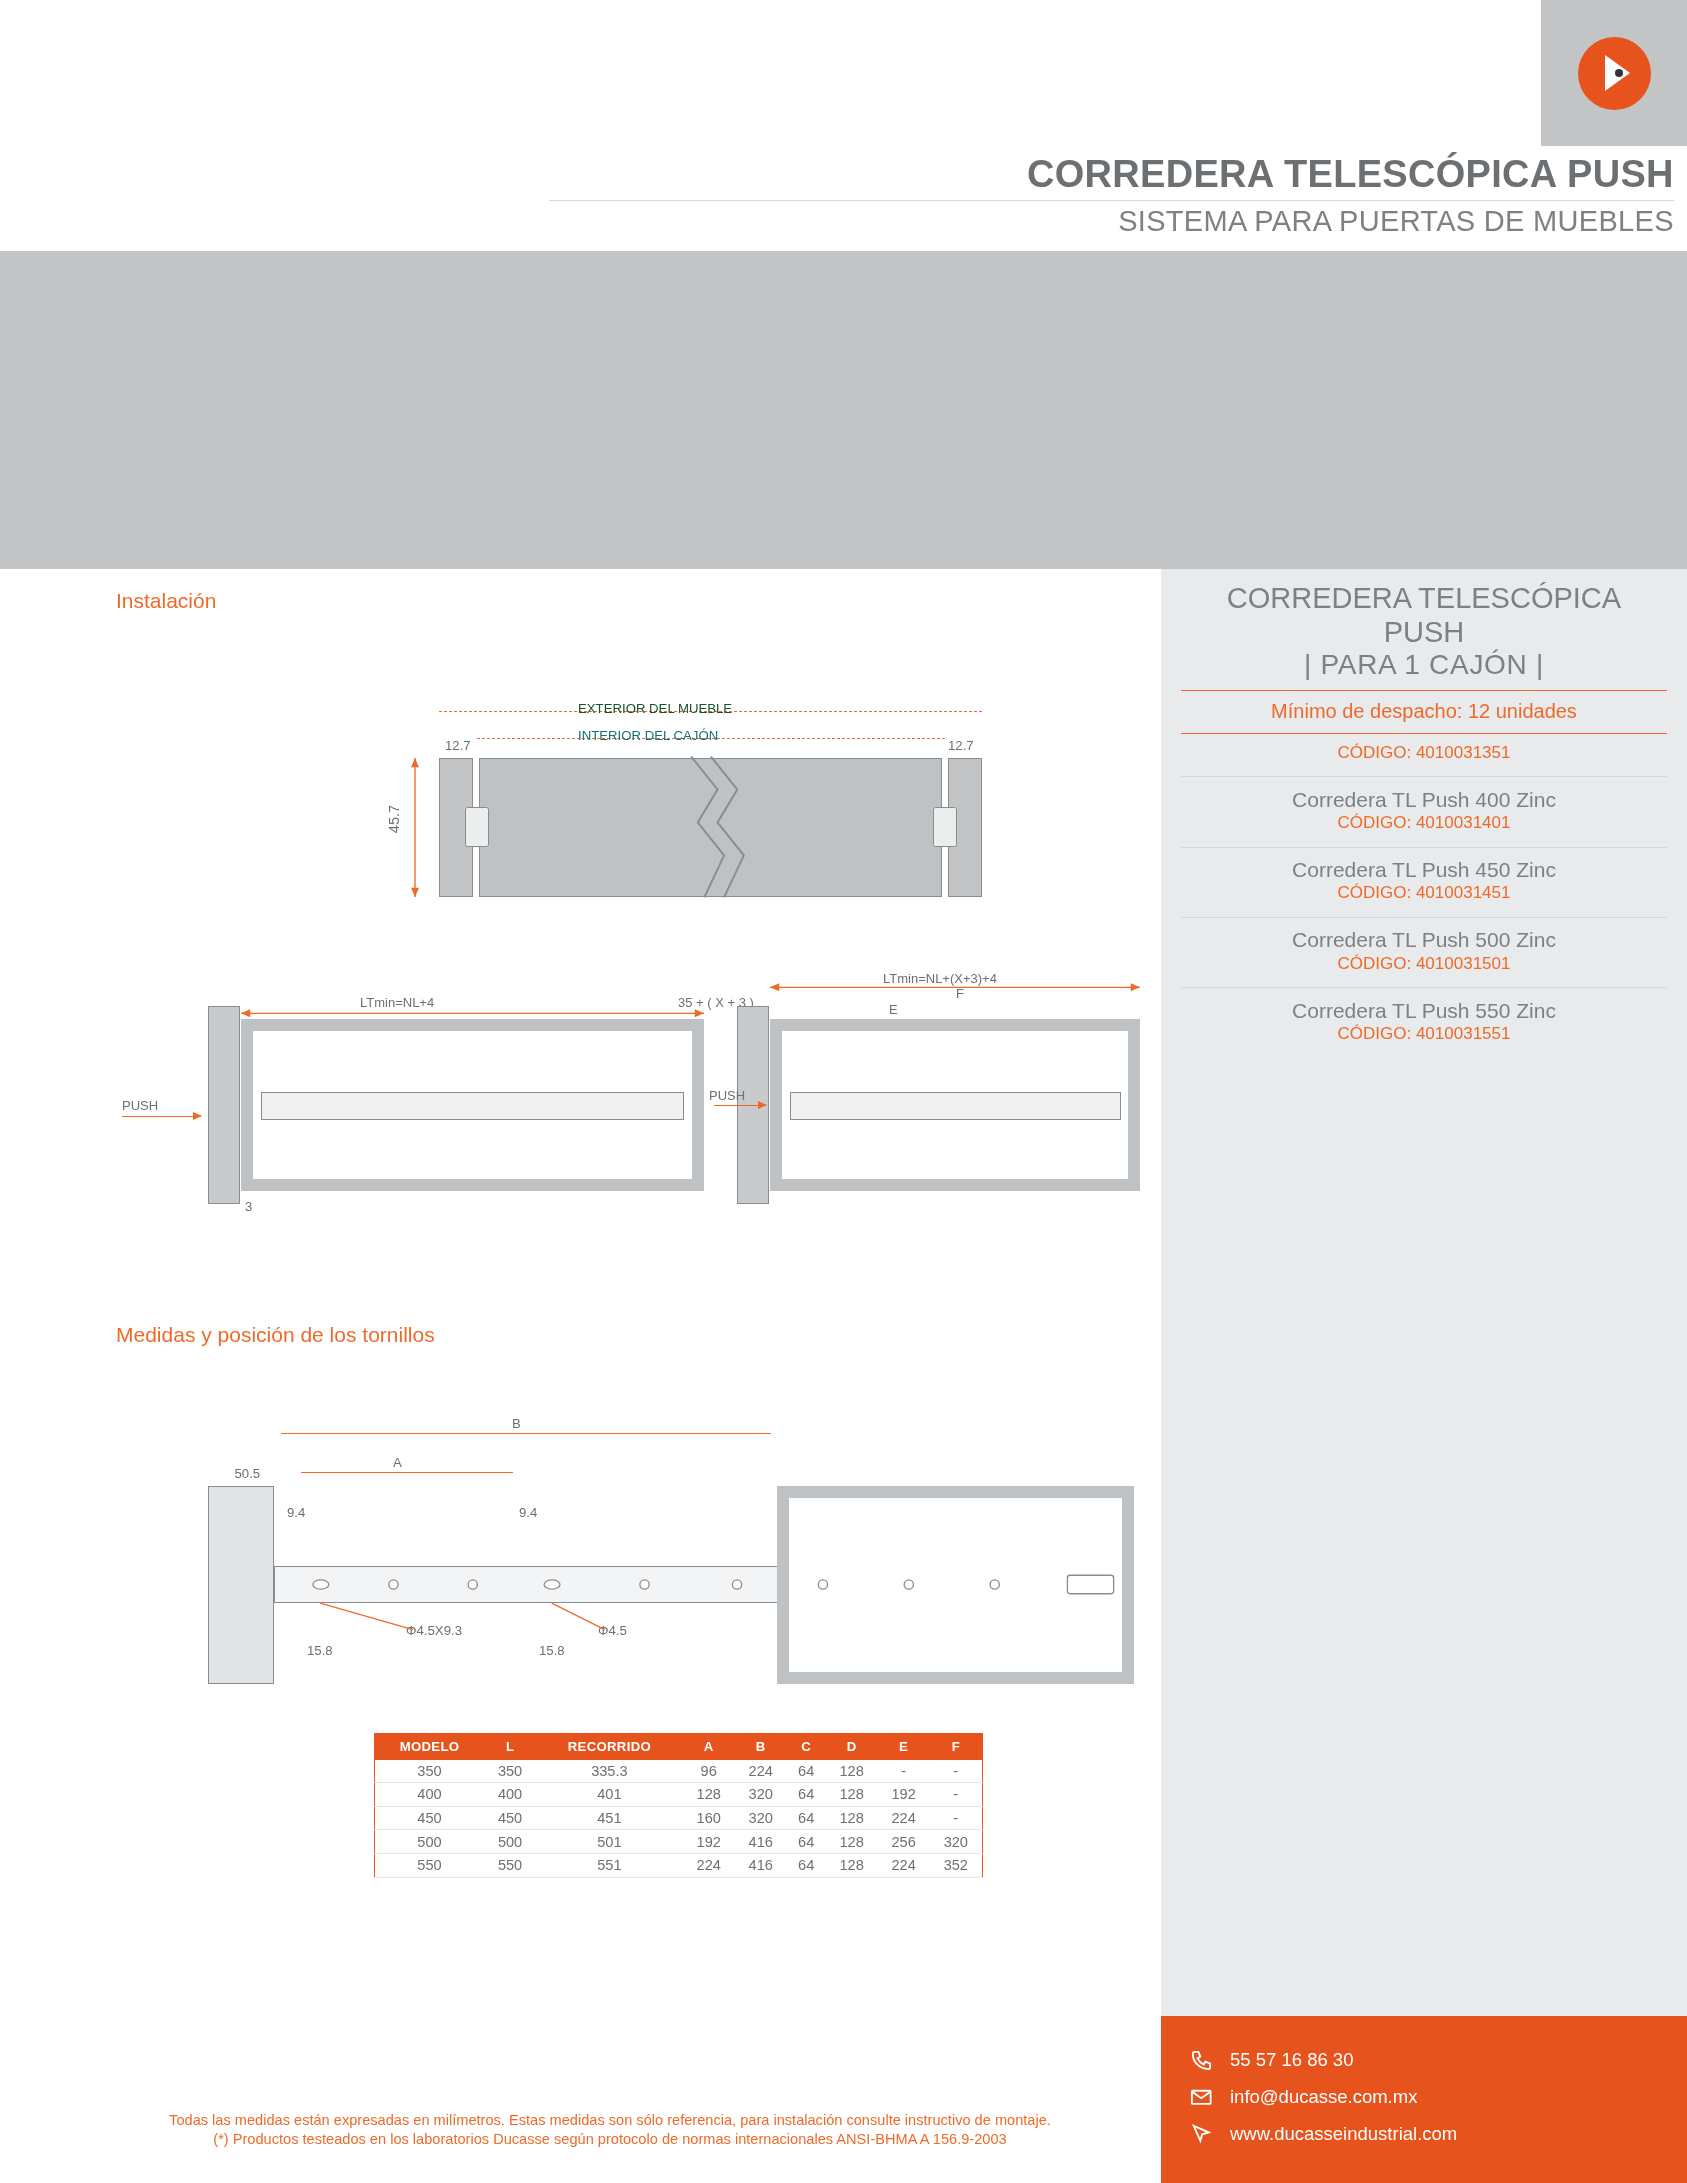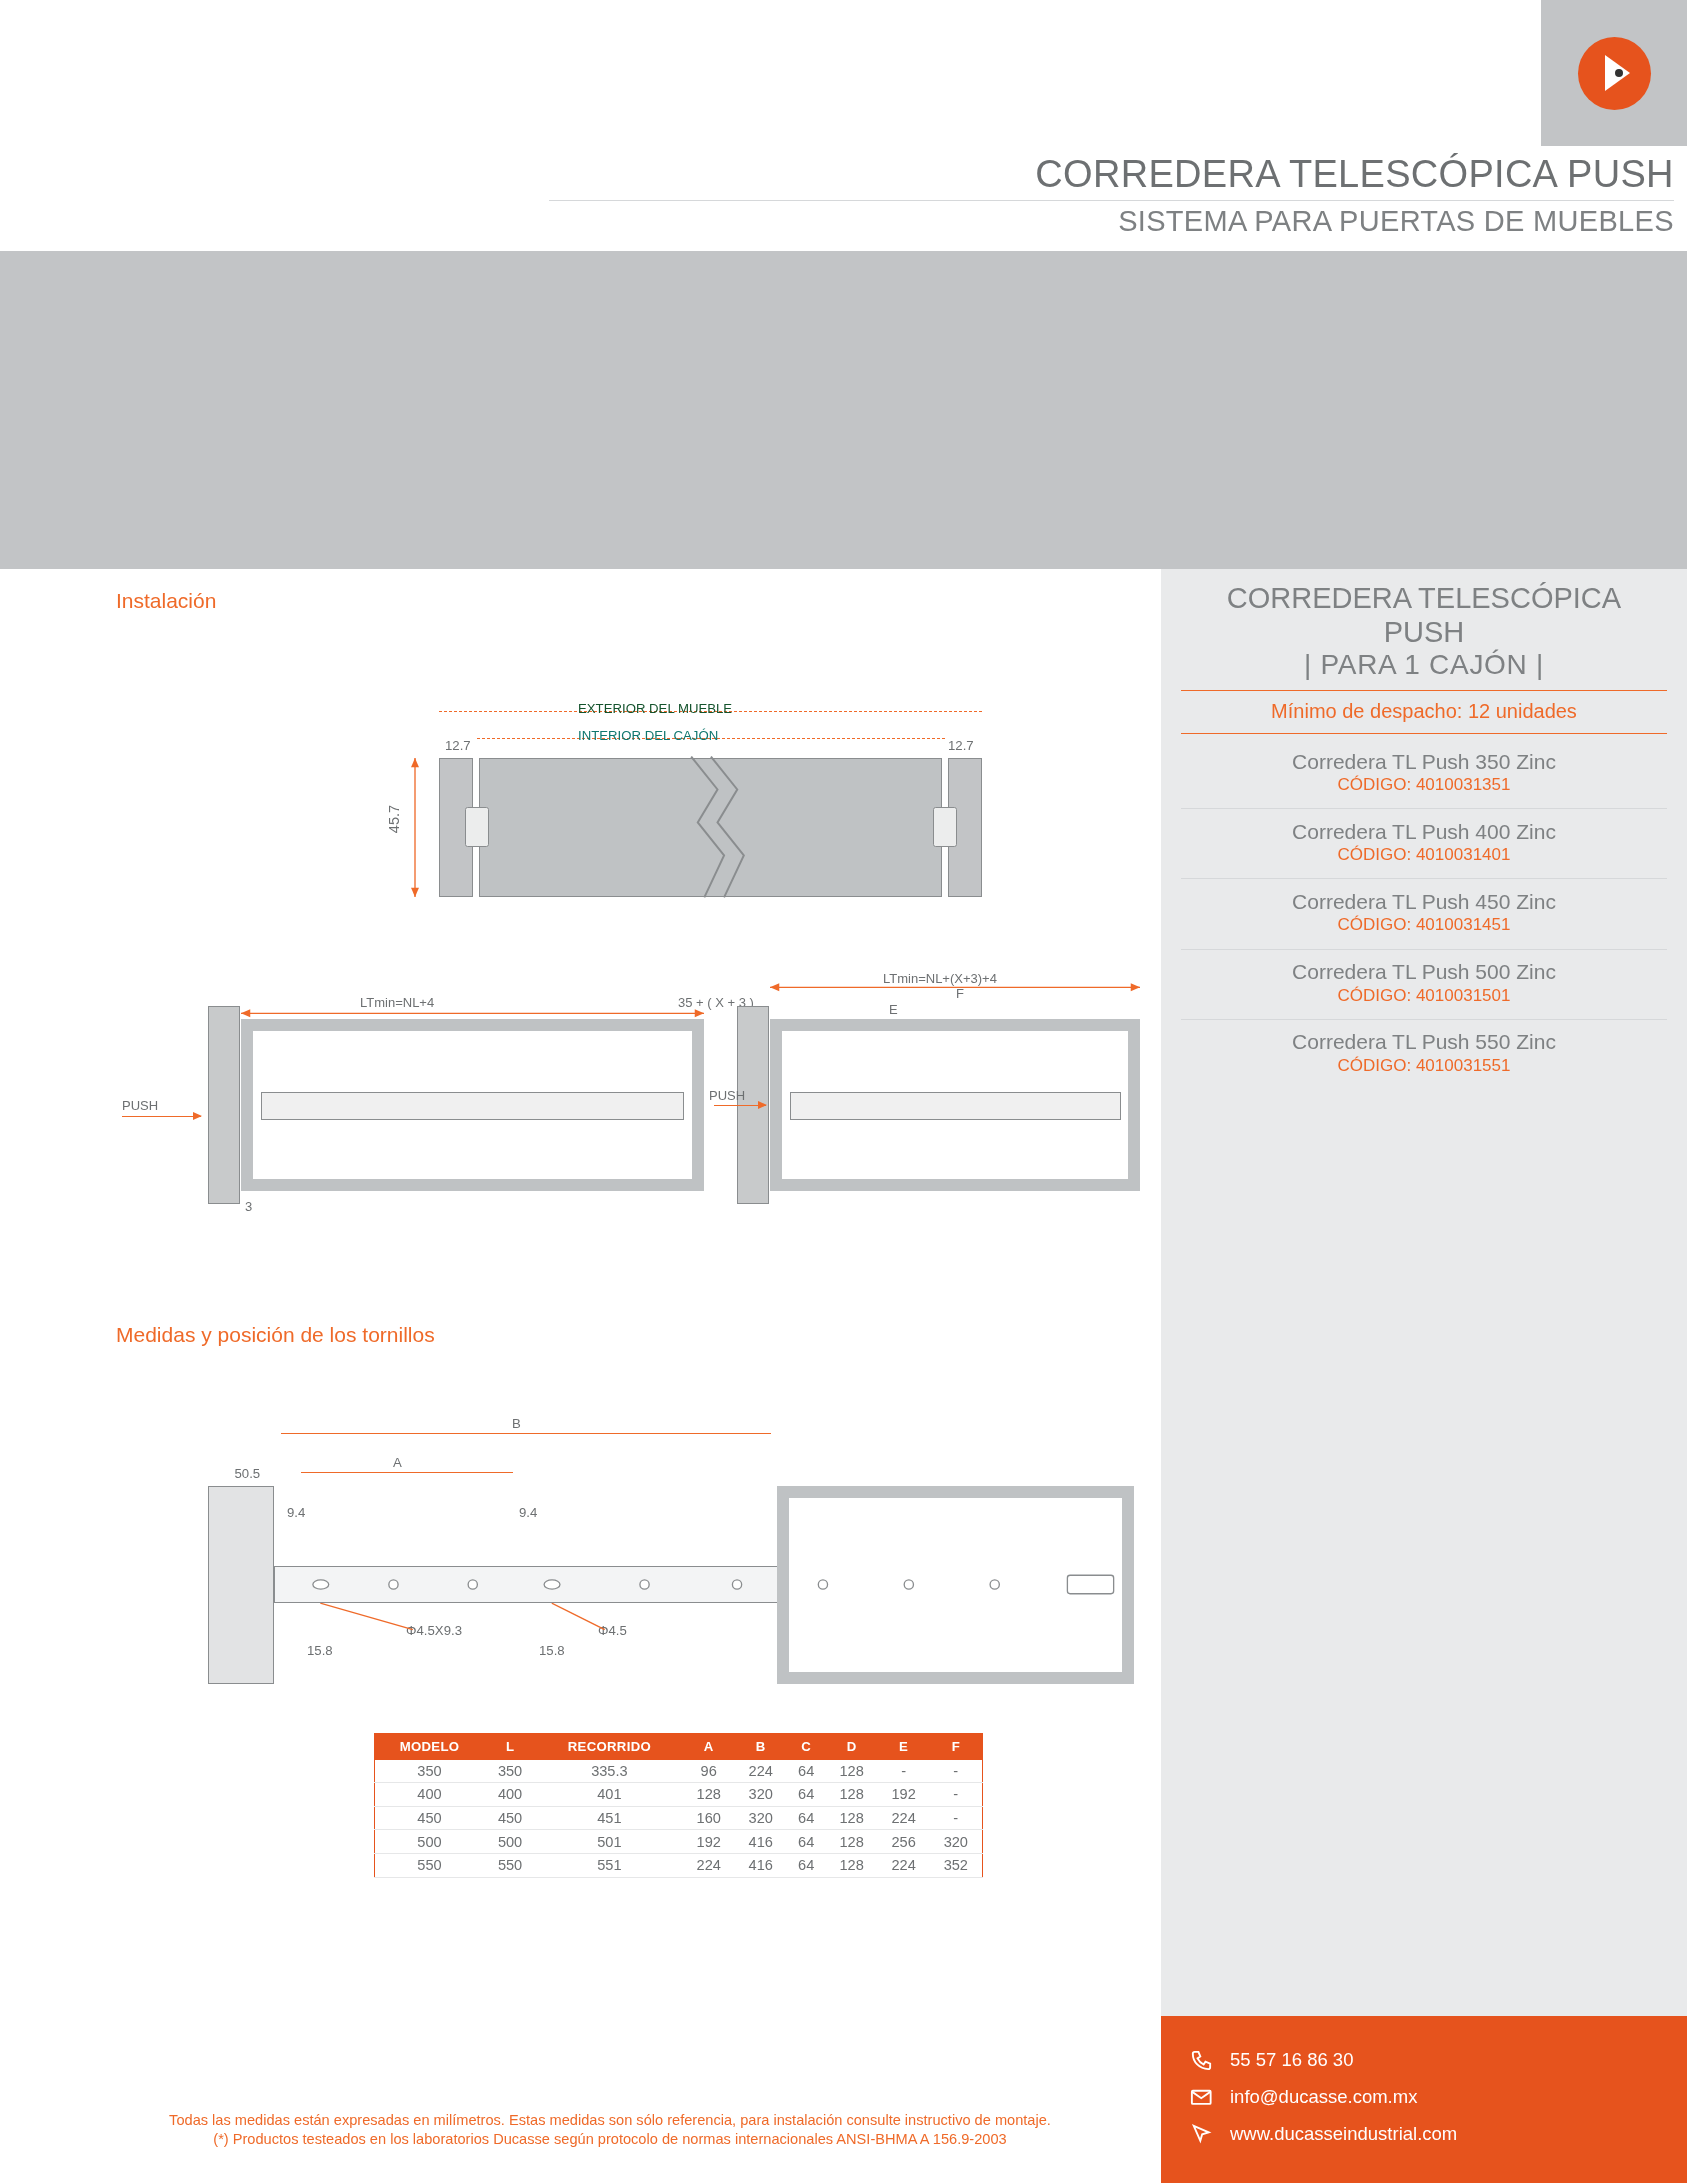--- a/index.html
+++ b/index.html
@@ -46,21 +46,21 @@
     position:absolute; width:8px; height:8px; background:#333; border-radius:50%;
     right:64px; top:69px;
   }
 
   .title-block {
     position:absolute; right:13.2px; top:153px; width:1125px;
     text-align:right;
   }
   .title-main {
     color: var(--textgray2);
-    font-size:38px; font-weight:400; letter-spacing:0.3px;
+    font-size:38px; font-weight:700; letter-spacing:0.3px;
     border-bottom: 1.3px solid var(--lightgray2);
     padding-bottom:4px; margin-bottom:2.6px;
   }
   .title-sub {
     color: var(--textgray);
     font-size:29px; font-weight:300; letter-spacing:0.3px;
     padding-top:1.3px;
   }
 
   
@@ -386,21 +386,20 @@
 
   <div class="sidebar">
     <div class="sb-inner">
       <div class="sb-title">CORREDERA TELESCÓPICA</div>
       <div class="sb-title">PUSH</div>
       <div class="sb-title2">|  PARA 1 CAJÓN  |</div>
       <hr class="sb-div">
       <div class="sb-min">Mínimo de despacho: 12 unidades</div>
       <hr class="sb-div">
       <div id="sb-list">
-          <div class="sb-item">Corredera TL Push 350 Zinc</div>
           <div class="sb-code">CÓDIGO:  4010031351</div>
           <hr class="sb-rule">
           <div class="sb-item">Corredera TL Push 400 Zinc</div>
           <div class="sb-code">CÓDIGO:  4010031401</div>
           <hr class="sb-rule">
           <div class="sb-item">Corredera TL Push 450 Zinc</div>
           <div class="sb-code">CÓDIGO:  4010031451</div>
           <hr class="sb-rule">
           <div class="sb-item">Corredera TL Push 500 Zinc</div>
           <div class="sb-code">CÓDIGO:  4010031501</div>

